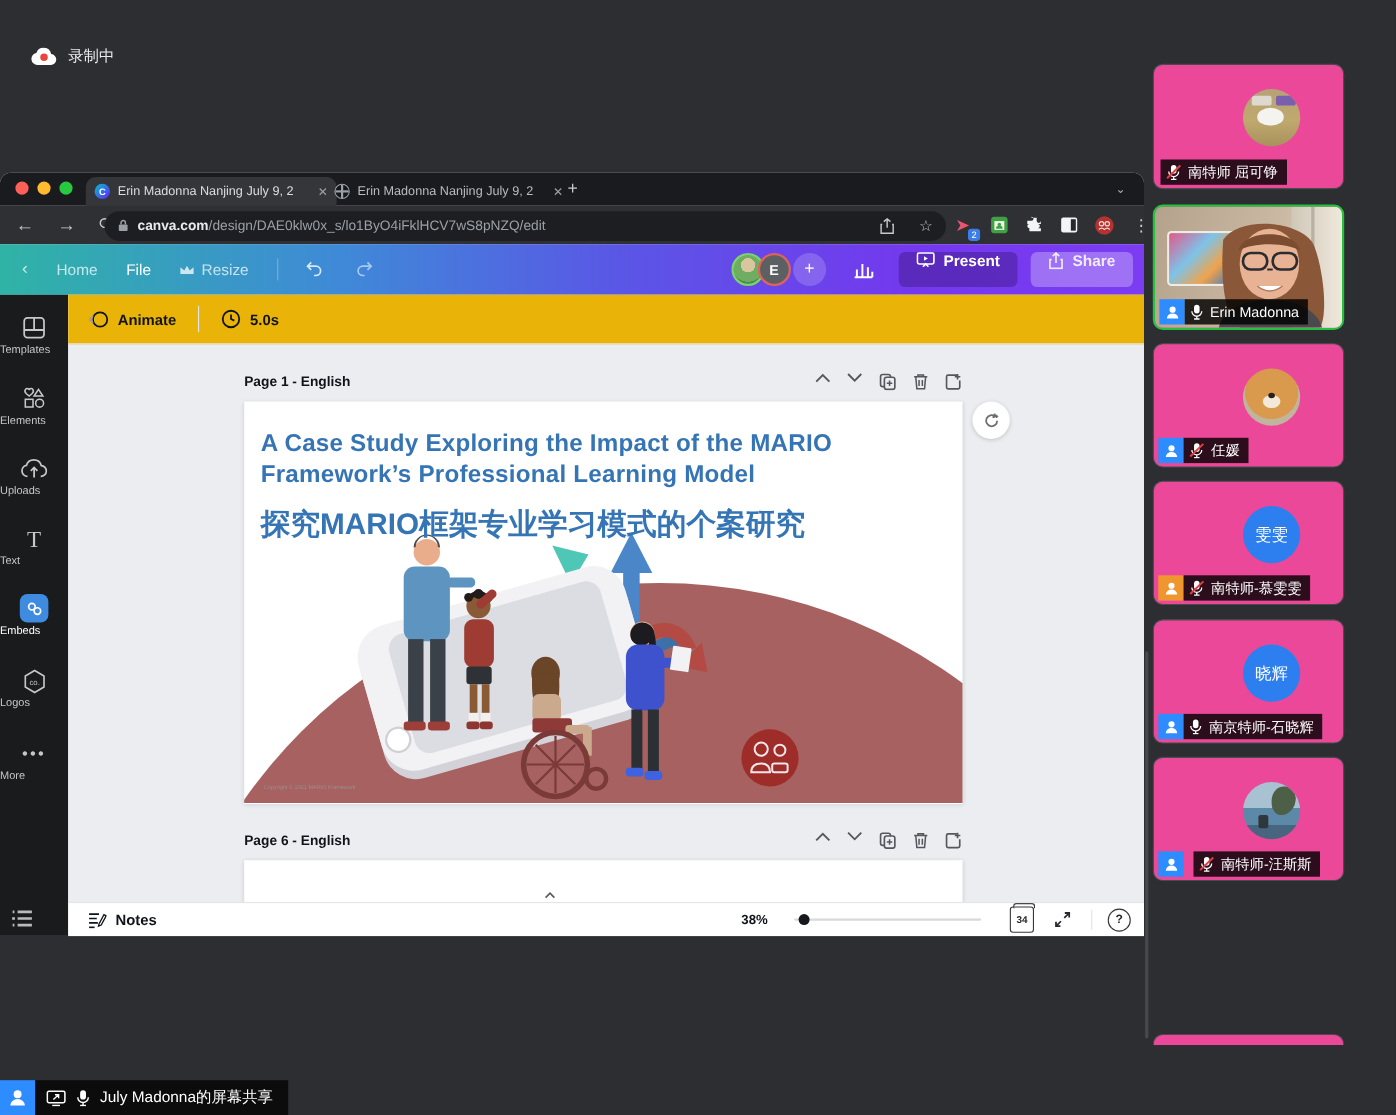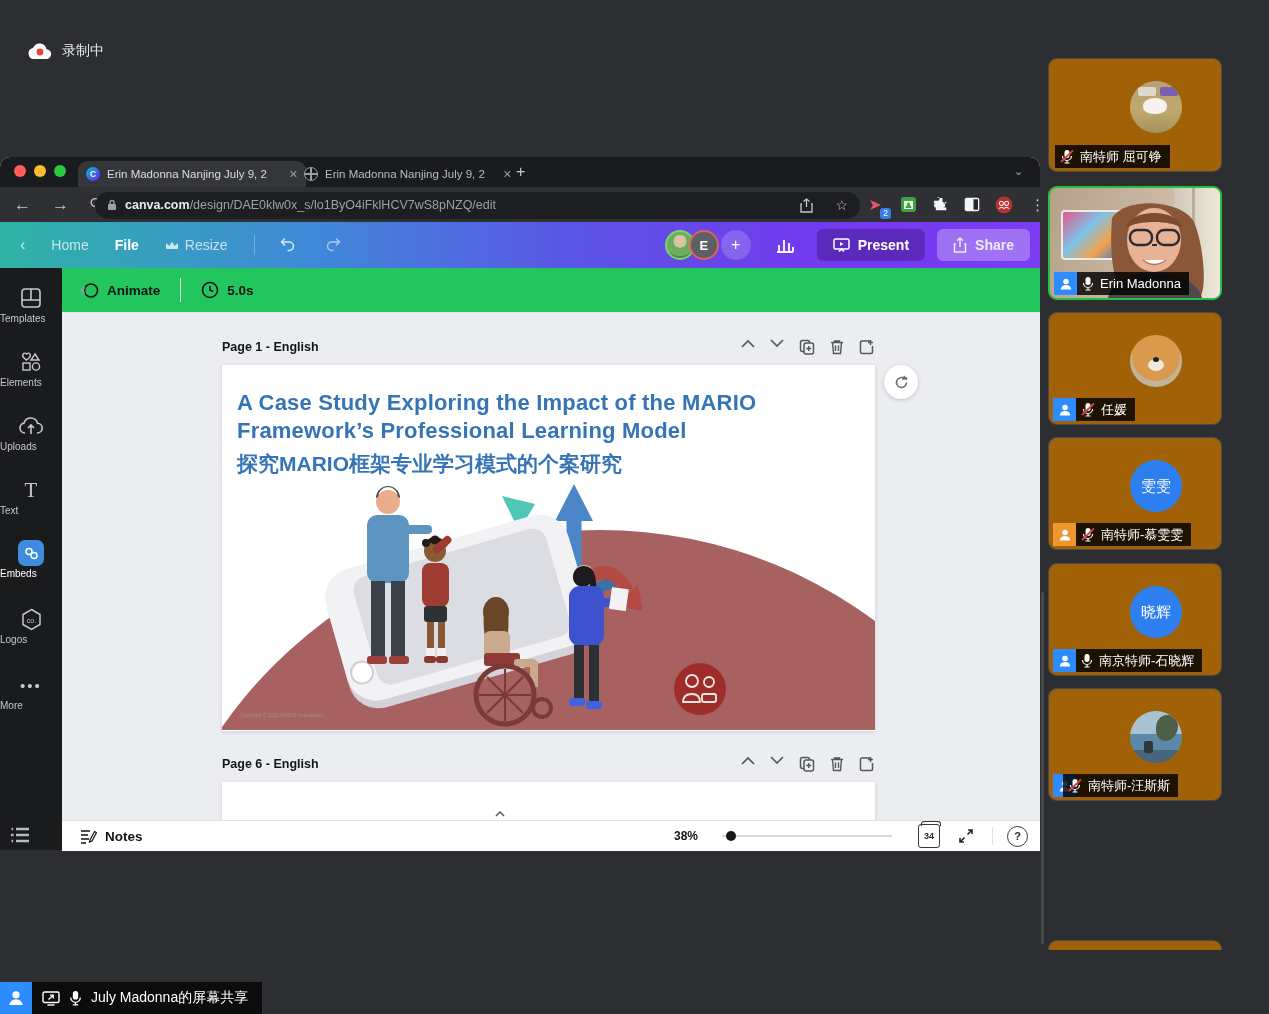--- a/index.html
+++ b/index.html
@@ -29,58 +29,58 @@
   .navic{color:#c7c8cb;font-size:17px}
   .omni{left:95px;top:191.5px;width:765px;height:27px;border-radius:14px;background:#1d1e21;display:flex;align-items:center;color:#9aa0a6;font-size:12.5px;padding:0 12px;box-sizing:border-box}
   .omni .dom{color:#e8eaed;font-weight:bold}
   .extrow{top:187px;height:35px;display:flex;align-items:center;gap:12px}
   .extbtn{width:20px;height:20px;display:flex;align-items:center;justify-content:center;position:relative}
   .badge2{position:absolute;right:-5px;bottom:-4px;background:#3b7de9;color:#fff;font-size:8.5px;padding:0 3px;border-radius:3px;line-height:11px}
 
   
   .cv-head{left:0;top:222px;width:1040px;height:46px;background:linear-gradient(90deg,#2fb3a6 0%,#3f89d8 30%,#5b55e6 55%,#7438ee 80%,#7b3cf2 100%);display:flex;align-items:center;color:#fff}
   .cv-head .mitem{font-size:14px;color:rgba(255,255,255,.72);margin-right:26px;display:flex;align-items:center;gap:6px}
-  .cv-head .strong{color:#fff;font-weight:bold}
+  .cv-head .strong{color:#fff;font-weight:normal}
   .vdiv{width:1px;height:20px;background:rgba(255,255,255,.3);margin-right:24px}
   .avat{width:30px;height:30px;border-radius:50%;box-sizing:border-box}
-  .btn{height:32px;border-radius:6px;display:flex;align-items:center;gap:8px;padding:0 16px;font-size:14px;font-weight:bold}
+  .btn{height:32px;border-radius:6px;display:flex;align-items:flex-start;gap:8px;padding:0 16px;font-size:14px;font-weight:bold}
   .btn-present{background:rgba(10,0,40,.25);color:#fff}
   .btn-share{background:rgba(255,255,255,.28);color:rgba(255,255,255,.85)}
 
   
   .cv-side{left:0;top:268px;width:62px;height:582px;background:#1a1b1d}
   .sitem{position:absolute;left:0;width:62px;text-align:left;color:#c6c7c9;font-size:10px}
   .sitem .ic{height:24px;display:flex;align-items:center;justify-content:center;margin-bottom:3px}
   .sitem.active{color:#fff}
   .embox{width:26px;height:26px;border-radius:7px;background:#3f8be0;display:flex;align-items:center;justify-content:center}
 
   
   .cv-canvas{left:62px;top:268px;width:978px;height:552px;background:#ecedf0}
-  .cv-topstrip{left:62px;top:268px;width:978px;height:44px;background:#22c55e;border-bottom:1px solid #e2e3e5;display:flex;align-items:center}
+  .cv-topstrip{left:62px;top:268px;width:978px;height:44px;background:#eab308;border-bottom:1px solid #e2e3e5;display:flex;align-items:center}
   .tool-lab{font-size:13.5px;font-weight:bold;color:#101419;display:flex;align-items:center;gap:8px}
   .page-head{position:absolute;width:653px;left:222px;display:flex;align-items:center}
   .page-lab{font-size:12.5px;font-weight:bold;color:#101419}
   .ph-icons{margin-left:auto;display:flex;gap:15px;color:#54575c}
   .slide{position:absolute;left:222px;background:#fff;box-shadow:0 1px 4px rgba(20,20,40,.14)}
   .s-title{position:absolute;left:15px;top:24px;color:#3675b5;font-weight:bold;z-index:2}
   .s-title .en{font-size:22px;line-height:28px;letter-spacing:.2px}
-  .s-title .zh{font-size:21px;line-height:34px;margin-top:2px}
+  .s-title .zh{font-size:27px;line-height:34px;margin-top:14px}
   .floatbtn{left:884px;top:365px;width:34px;height:34px;border-radius:50%;background:#fff;box-shadow:0 1px 4px rgba(0,0,0,.18);display:flex;align-items:center;justify-content:center;color:#6b6e73}
   .collapse-tab{left:477px;top:807px;width:46px;height:13px;background:#fff;border-radius:8px 8px 0 0;display:flex;align-items:center;justify-content:center;color:#55585d}
 
   
   .cv-bottom{left:62px;top:820px;width:978px;height:30px;background:#fff;border-top:1px solid #e3e4e6;display:flex;align-items:center}
   .zoomtrack{width:170px;height:2px;background:#d8d9db;border-radius:2px;position:relative}
   .zoomknob{position:absolute;left:4px;top:-4px;width:10px;height:10px;border-radius:50%;background:#16181c}
   .pagesbtn{width:20px;height:22px;border:1.5px solid #35373c;border-radius:3px;font-size:9px;font-weight:bold;color:#26282c;display:flex;align-items:center;justify-content:center;position:relative;background:#fff}
   .pagesbtn:before{content:"";position:absolute;left:2px;top:-4px;width:18px;height:4px;border:1.5px solid #35373c;border-bottom:none;border-radius:3px 3px 0 0}
   .helpbtn{width:19px;height:19px;border-radius:50%;border:1.6px solid #35373c;color:#26282c;font-size:11px;font-weight:bold;display:flex;align-items:center;justify-content:center}
 
   
-  .tile{position:absolute;left:1048px;width:174px;border-radius:9px;background:#a16207;border:1px solid #484a4e;box-sizing:border-box}
+  .tile{position:absolute;left:1048px;width:174px;border-radius:9px;background:#ec4899;border:1px solid #484a4e;box-sizing:border-box}
   .tile.speaking{border:2px solid #25c13f;overflow:hidden}
   .av{position:absolute;left:81px;top:22px;width:52px;height:52px;border-radius:50%;overflow:hidden}
   .av-txt{background:#2d7ff0;color:#fff;font-size:15px;display:flex;align-items:center;justify-content:center}
   .av-field{background:linear-gradient(180deg,#b5a276 0%,#c0a96e 55%,#a8925c 100%)}
   .av-field:before{content:"";position:absolute;left:13px;top:17px;width:24px;height:16px;background:#f5f3ef;border-radius:50% 50% 45% 45%}
   .av-field:after{content:"";position:absolute;left:8px;top:6px;width:18px;height:9px;background:#ded9cf;border-radius:2px;box-shadow:22px 0 0 #7a5fae}
   .av-shiba{background:radial-gradient(circle at 50% 42%,#d99a4e 0 60%,#c2b49c 61%)}
   .av-shiba:before{content:"";position:absolute;left:18px;top:24px;width:16px;height:12px;background:#f3e9da;border-radius:50%}
   .av-shiba:after{content:"";position:absolute;left:23px;top:22px;width:6px;height:5px;background:#2b2119;border-radius:50%}
   .av-lake{background:linear-gradient(180deg,#a9c2d2 0 45%,#5d89a8 45% 75%,#47657f 75%)}
@@ -607,21 +607,21 @@
   </div>
 
   <div class="tile" style="top:688px;height:113px">
     <span class="av av-lake"></span>
     <span class="pbadge badge-blue">
       <svg width="14" height="14" viewBox="0 0 14 14">
           <circle cx="7" cy="4.5" r="2.8" fill="#fff"></circle>
           <path d="M1.8 12.5 a5.2 4.6 0 0 1 10.4 0 Z" fill="#fff"></path>
         </svg>
     </span>
-    <span class="namebar" style="left:14px">
+    <span class="namebar" style="left:36px">
 
       <svg class="mic-off" width="14" height="15" viewBox="0 0 14 15" style="display: inline;">
           <rect x="4.5" y="1" width="5" height="8" rx="2.5" fill="#fff"></rect>
           <path d="M2.5 7 a4.5 4.5 0 0 0 9 0 M7 11.5 V14 M4.5 14 h5" stroke="#fff" stroke-width="1.2" fill="none"></path>
           <path d="M1 13 L13 1.5" stroke="#e04040" stroke-width="1.8"></path>
         </svg>
       <span>南特师-汪斯斯</span>
     </span>
   </div>
 

